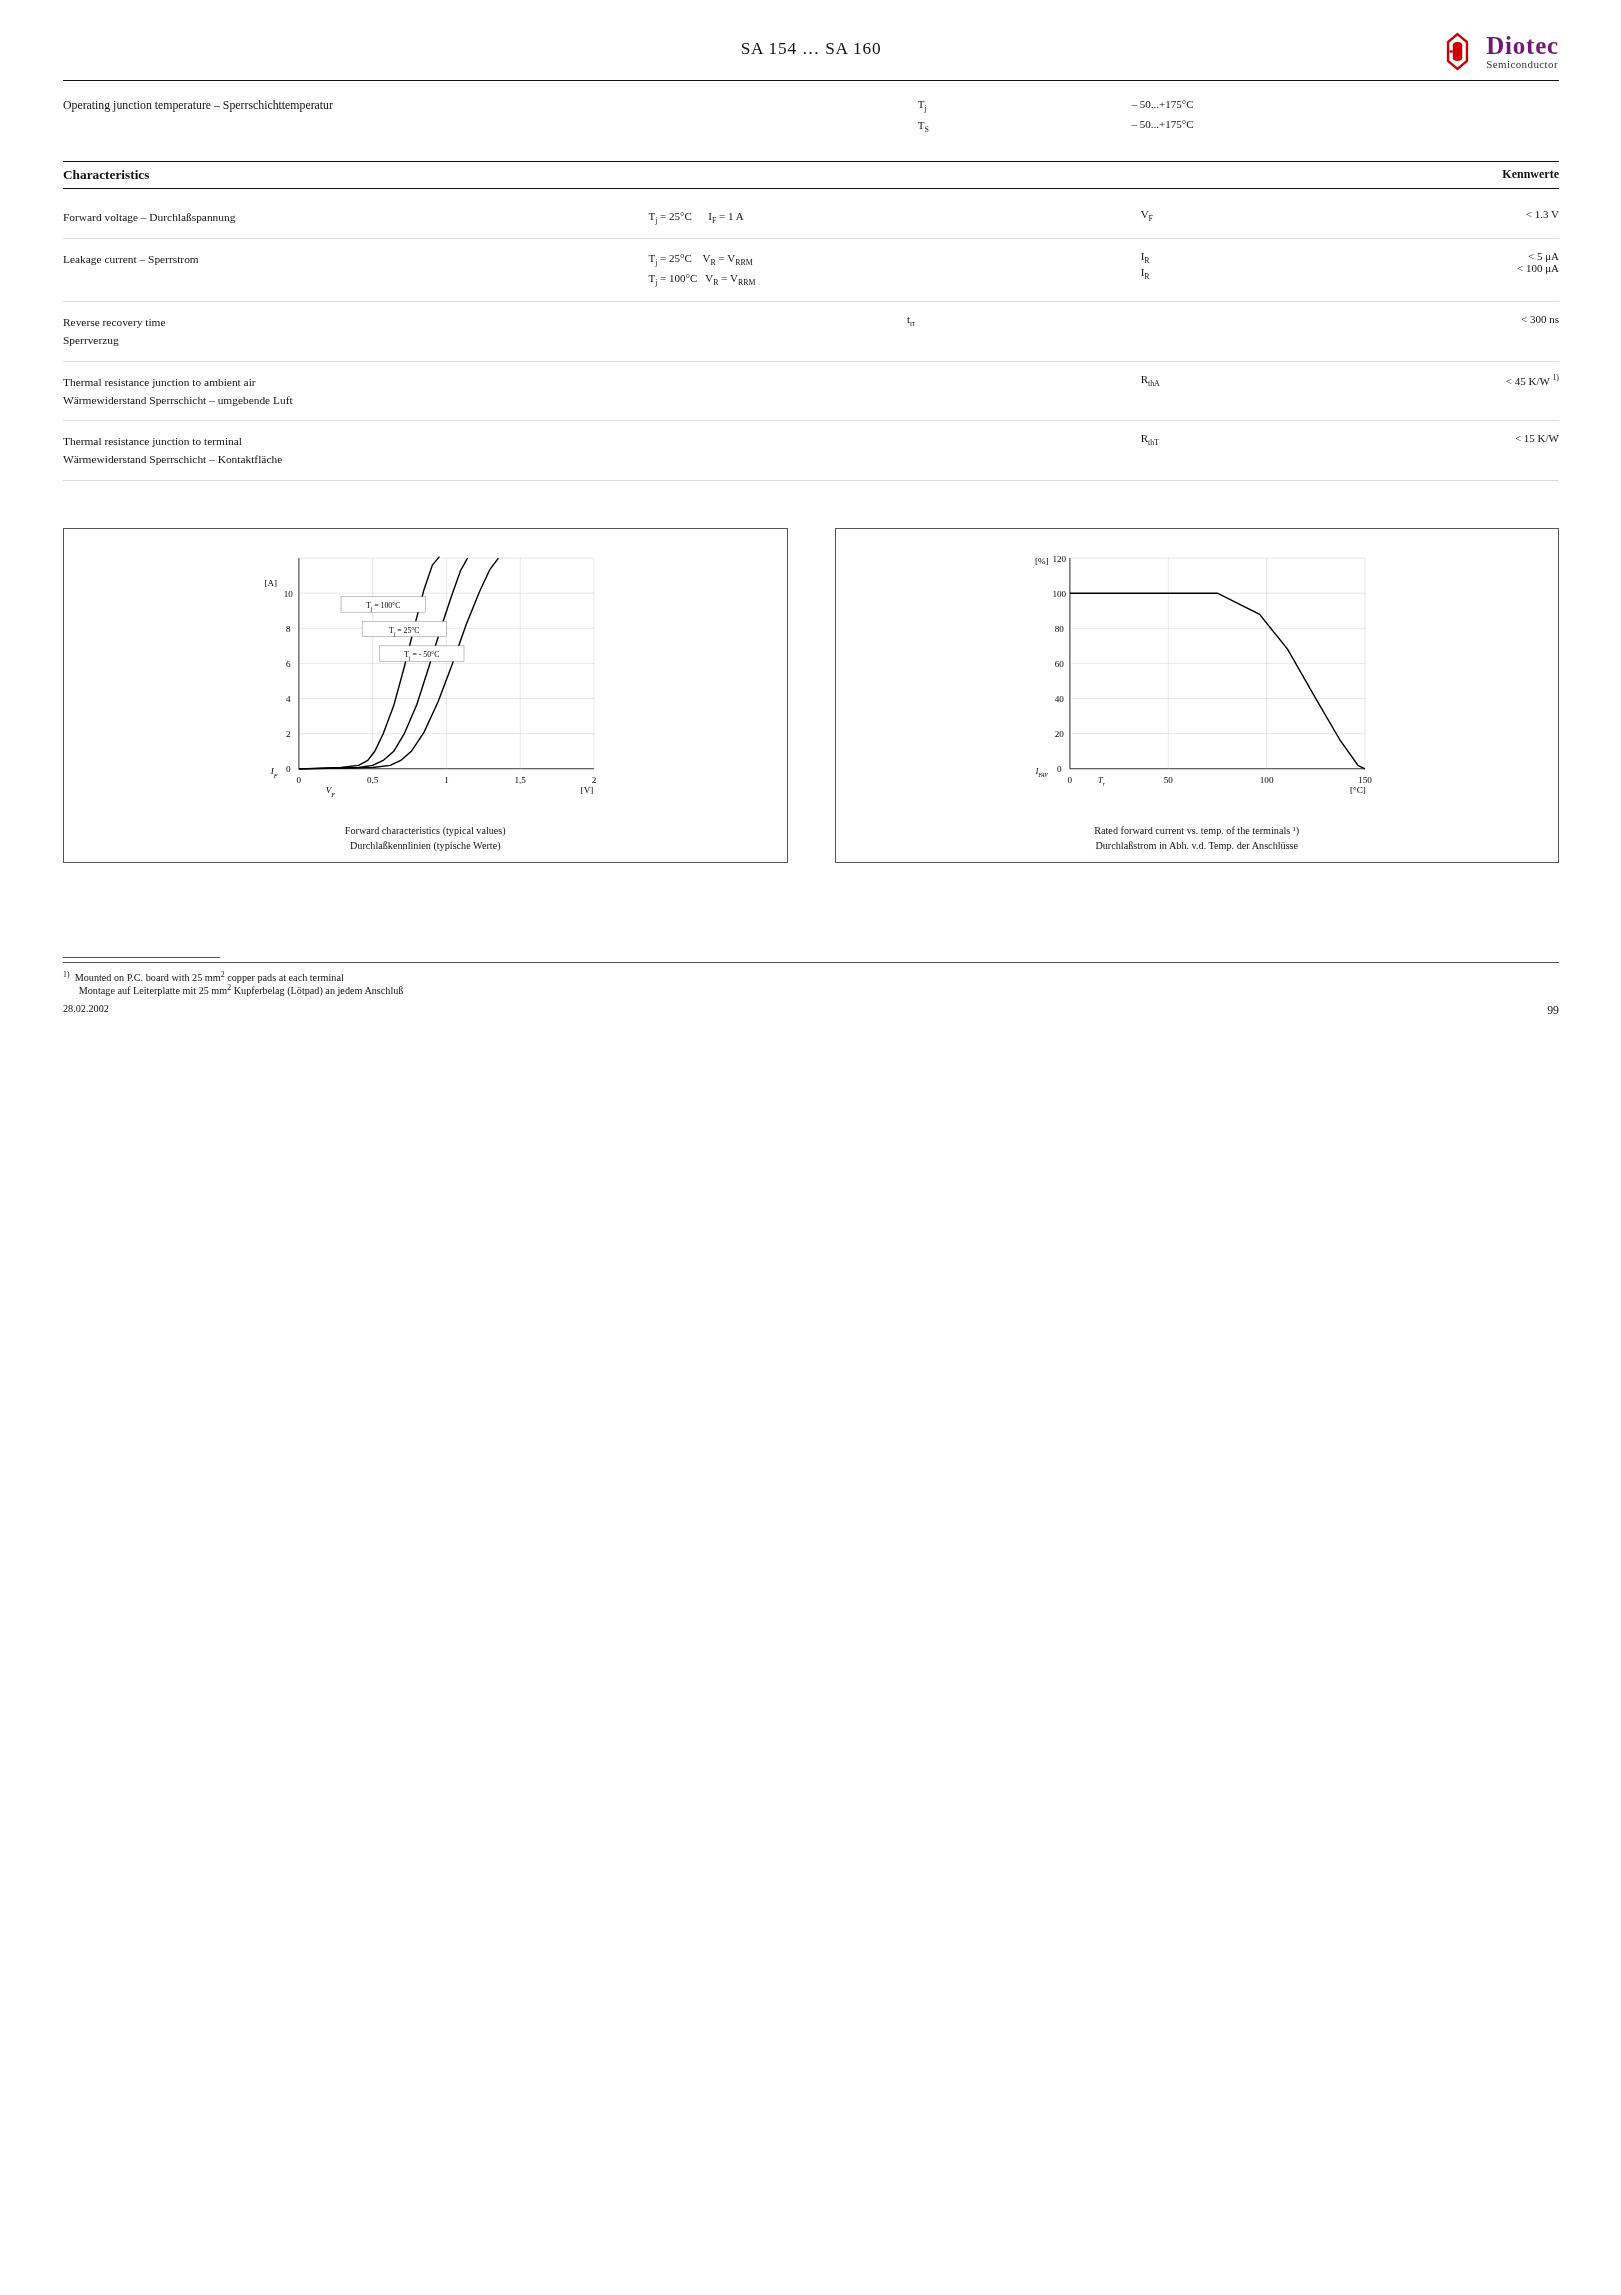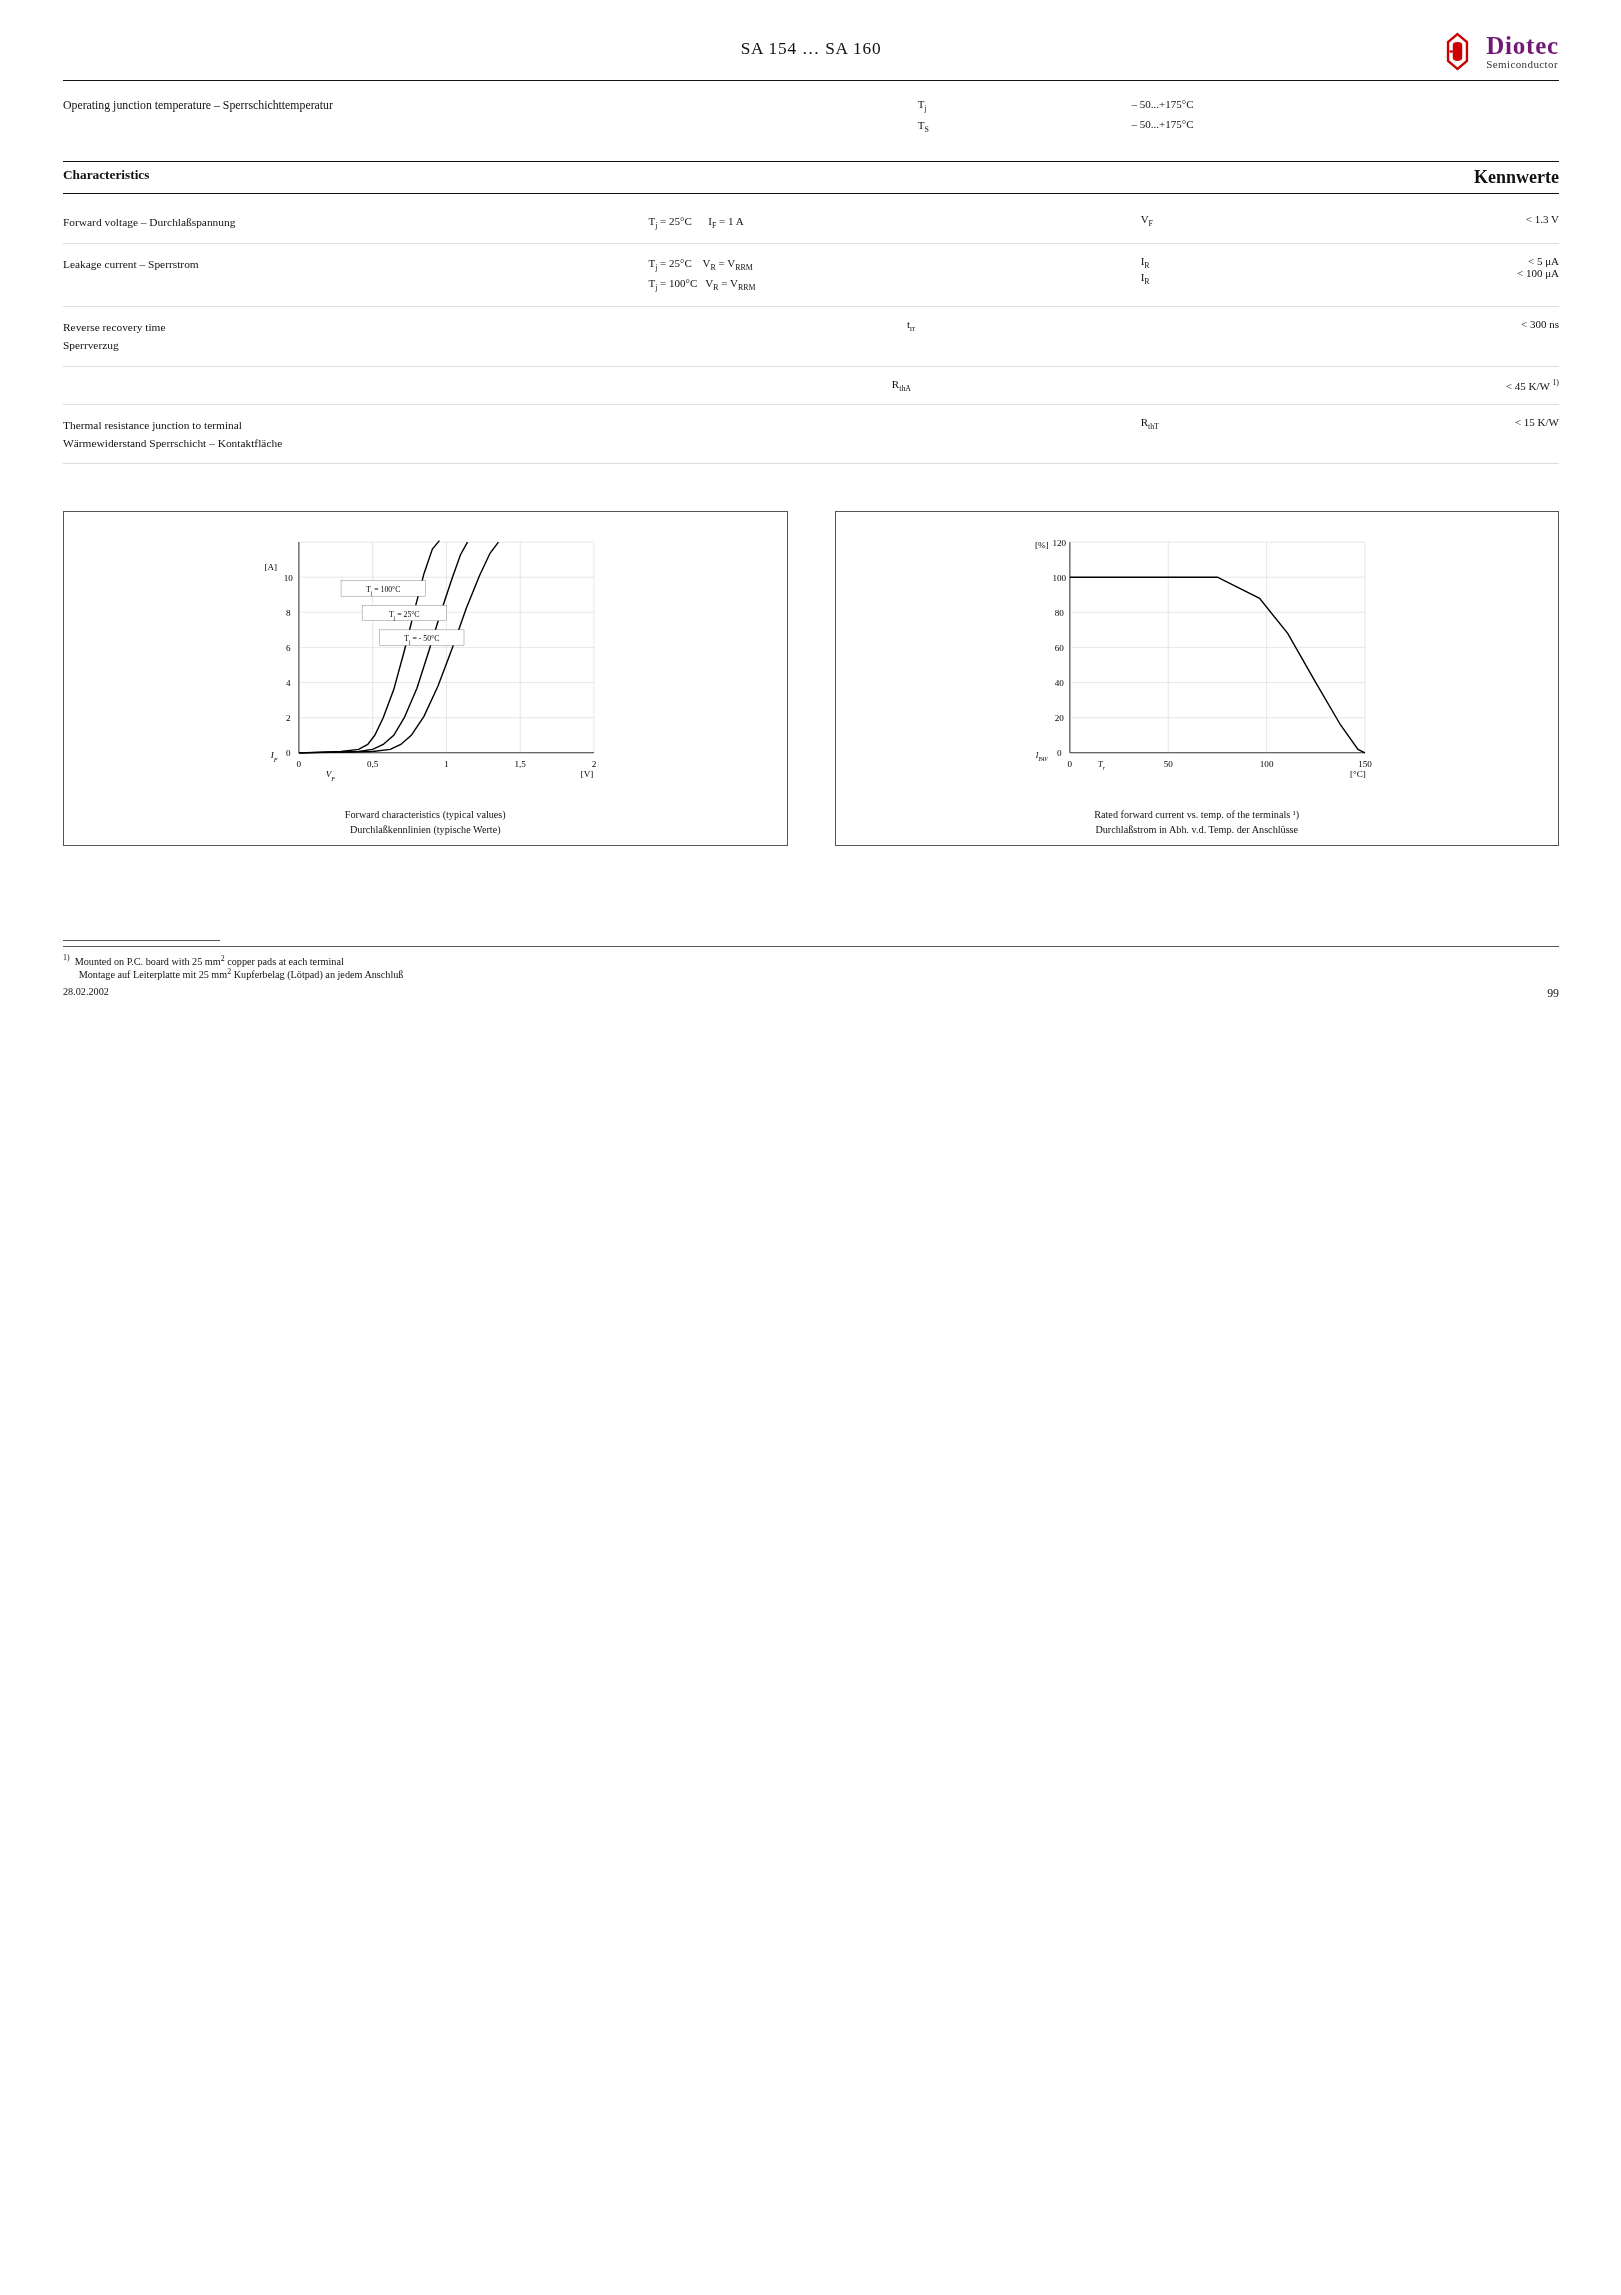--- a/index.html
+++ b/index.html
@@ -63,21 +63,21 @@
     .section-header {
       display: flex;
       justify-content: space-between;
       border-top: 0.8px solid #111;
       border-bottom: 0.8px solid #111;
       padding: 4.7px 0;
       margin-bottom: 7.9px;
       gap: 12px;
     }
     .section-header-left { font-weight: bold; font-size: 13.3px; }
-    .section-header-right { font-weight: bold; font-size: 18px; }
+    .section-header-right { font-weight: bold; font-size: 12px; }
 
     
     .char-row {
       display: flex;
       justify-content: space-between;
       align-items: flex-start;
       padding: 11px 0;
       border-bottom: none;
       font-size: 11.4px;
     }
@@ -202,20 +202,24 @@
 <div class="char-row" style="border-bottom:0.8px solid #ddd;">
   <div class="char-desc">
     <div>Reverse recovery time</div>
     <div>Sperrverzug</div>
   </div>
   <div class="char-sym">t<sub>rr</sub></div>
   <div class="char-val">&lt; 300 ns</div>
 </div>
 
 <div class="char-row" style="border-bottom:0.8px solid #ddd;">
+  <div class="char-desc">
+    <div>Thermal resistance junction to ambient air</div>
+    <div>Wärmewiderstand Sperrschicht – umgebende Luft</div>
+  </div>
   <div class="char-cond"></div>
   <div class="char-sym">R<sub>thA</sub></div>
   <div class="char-val">&lt; 45 K/W <sup>1)</sup></div>
 </div>
 
 <div class="char-row" style="border-bottom:0.8px solid #ddd;">
   <div class="char-desc">
     <div>Thermal resistance junction to terminal</div>
     <div>Wärmewiderstand Sperrschicht – Kontaktfläche</div>
   </div>

